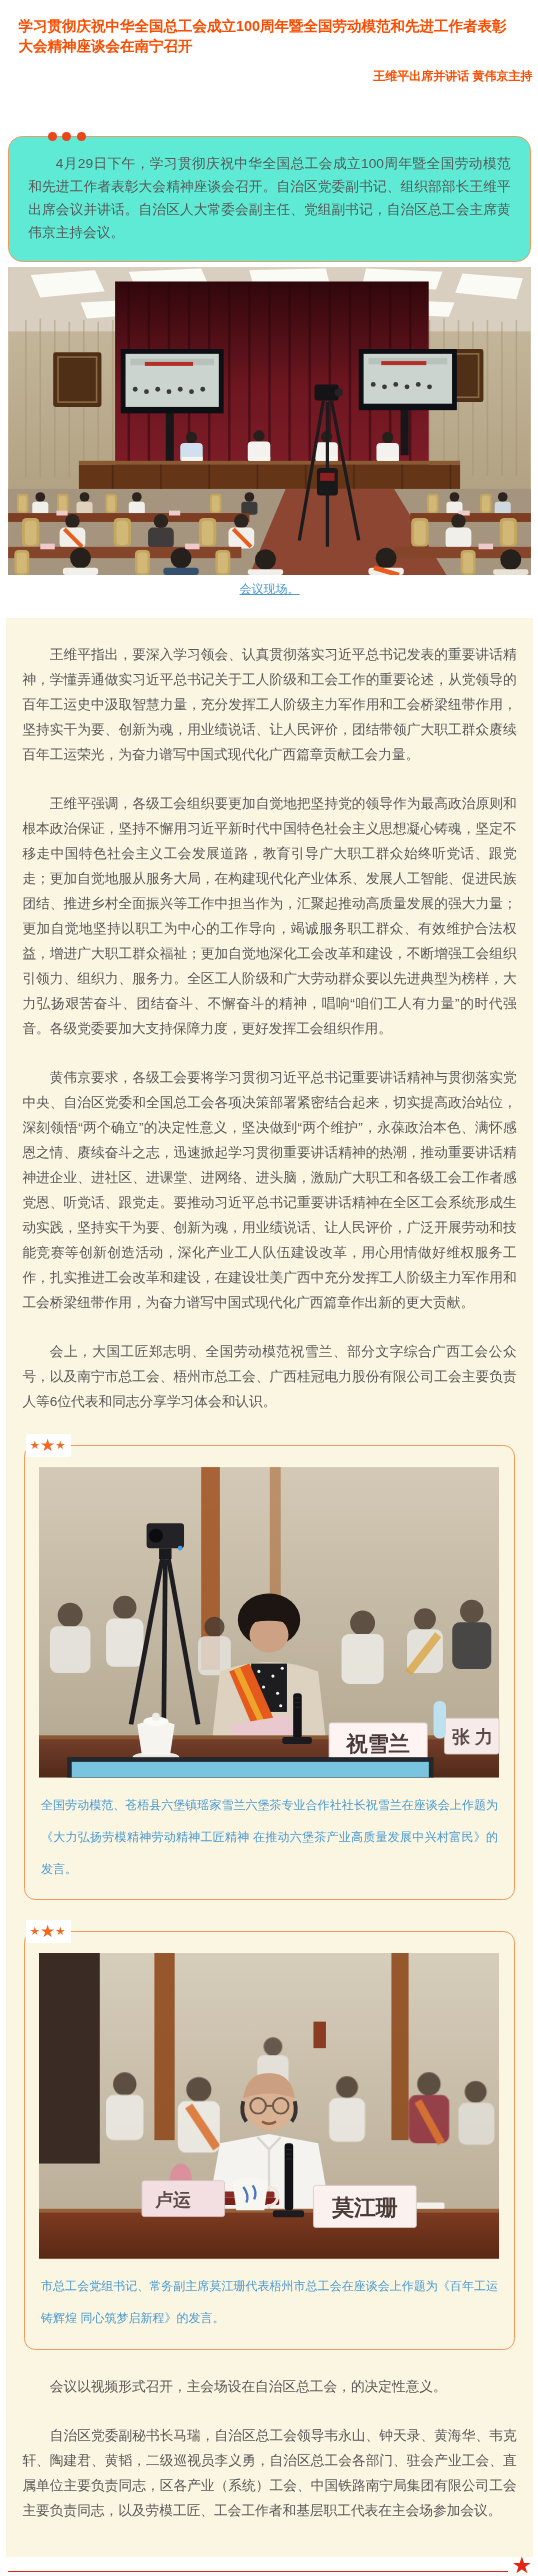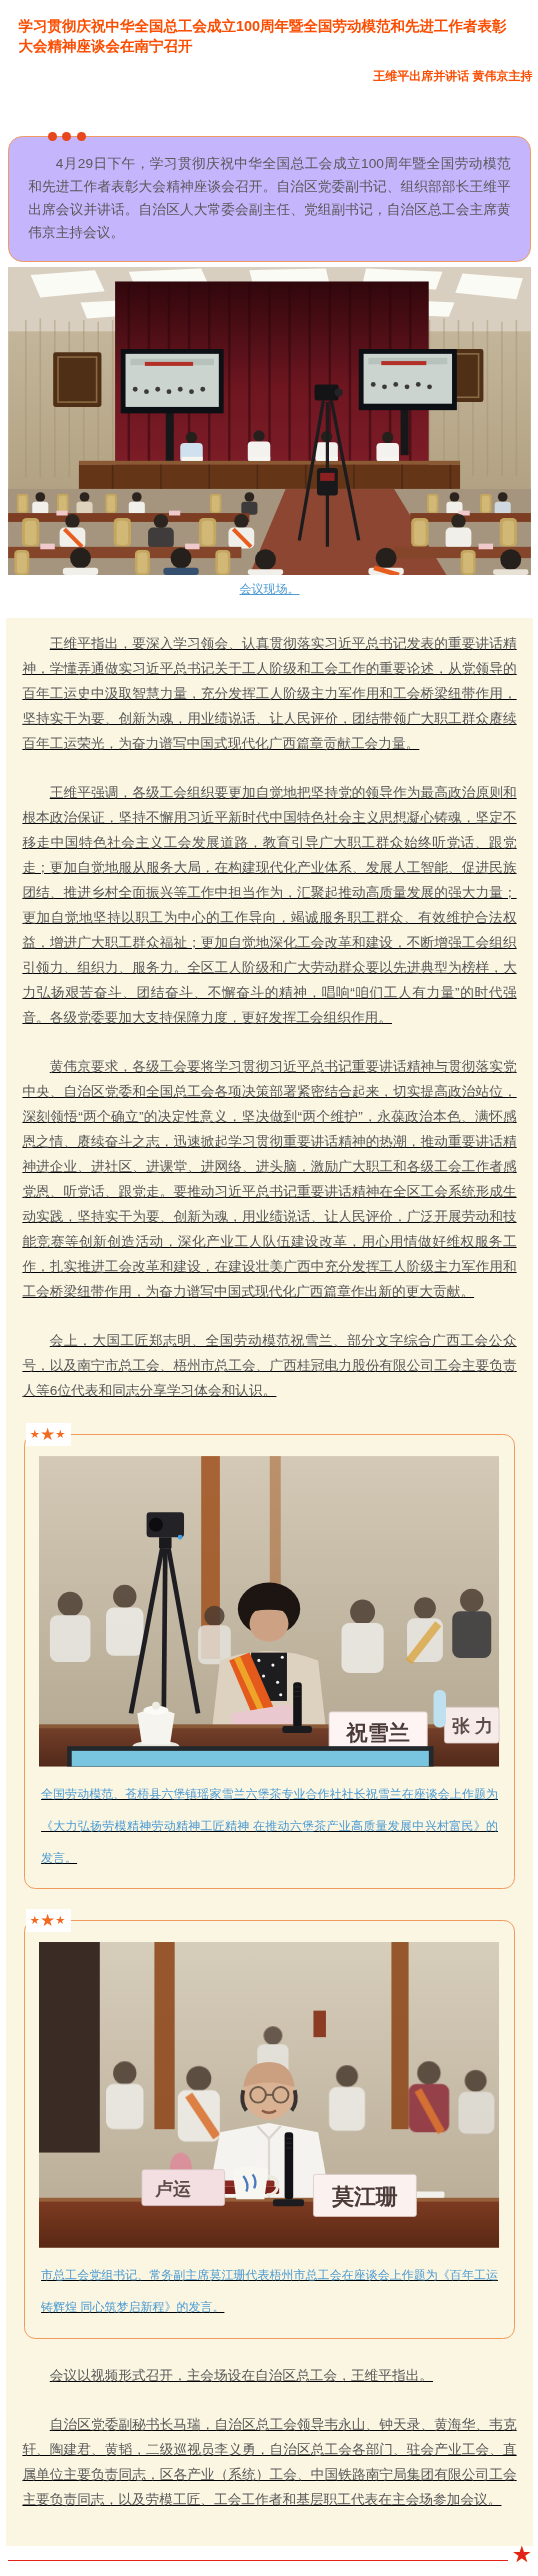--- a/index.html
+++ b/index.html
@@ -13,31 +13,31 @@
     font-family:"Liberation Sans","DejaVu Sans",sans-serif;
     -webkit-font-smoothing:antialiased;
   }
   
   .header{padding:4px 6.4px 0;}
   .title{margin:12px; font-size:14.5px; line-height:20px; font-weight:bold; color:var(--title);}
   .subtitle{margin:10.5px 0 0; text-align:right; font-size:12px; font-weight:bold; color:var(--title);}
   
   .intro-box{
     position:relative; margin:51px 8px 0; border:0.8px solid var(--borderOrange);
-    border-radius:14.5px; background:#c4b5fd; padding:15.3px 19.3px 17px;
+    border-radius:14.5px; background:#5eead4; padding:15.3px 19.3px 17px;
   }
   .intro-dots{position:absolute; top:-4.8px; left:39px; display:flex; gap:5.6px;}
   .intro-dots i{width:8.8px; height:8.8px; border-radius:50%; background:var(--dotRed); display:block;}
   .body-text{margin:0; font-size:13.7px; line-height:23px; color:var(--body); text-indent:2em; text-align:justify;}
   
   .photo1-wrap{margin:4.8px 8px 0;}
   .photo{display:block; width:100%; height:auto;}
   .caption-center{margin:6.4px 0 0; text-align:center; font-size:12px; line-height:17.7px; color:var(--caption);text-decoration:underline;}
   
-  .cream{margin:19.3px 6.4px 0; background:var(--cream); padding:3px 16px 34px;text-decoration:underline;}
+  .cream{margin:19.3px 6.4px 0; background:var(--cream); padding:14px 16px 34px;}
   .cream p.body-text{margin:24px 0 0; line-height:25px;}
   .cream p.first{margin-top:9.6px;}
   
   .star-box{
     position:relative; margin:31px 1.6px 0; border:0.8px solid var(--borderOrange);
     border-radius:11.3px; padding:21px 14.5px 8px;
   }
   .stars{
     position:absolute; top:-12px; left:0.8px; background:#fff; padding:0.8px 5.6px 0 4px;
     color:var(--starOrange); line-height:21px; white-space:nowrap;
@@ -464,21 +464,21 @@
         <text x="418" y="336" text-anchor="middle" font-size="28" font-weight="bold" fill="#4a3a38">莫江珊</text>
       </g>
       <g>
         <rect x="132" y="292" width="106" height="46" rx="3" fill="#f3dfe2" stroke="#d9c4c5"></rect>
         <text x="172" y="324" text-anchor="middle" font-size="23" font-weight="bold" fill="#5a4a48">卢运</text>
       </g>
     </svg>
     <p class="caption-left">市总工会党组书记、常务副主席莫江珊代表梧州市总工会在座谈会上作题为《百年工运铸辉煌 同心筑梦启新程》的发言。</p>
   </div>
 
-  <p class="body-text">会议以视频形式召开，主会场设在自治区总工会，王维平指出。</p>
+  <p class="body-text">会议以视频形式召开，主会场设在自治区总工会，的决定性意义。</p>
   <p class="body-text">自治区党委副秘书长马瑞，自治区总工会领导韦永山、钟天录、黄海华、韦克轩、陶建君、黄韬，二级巡视员李义勇，自治区总工会各部门、驻会产业工会、直属单位主要负责同志，区各产业（系统）工会、中国铁路南宁局集团有限公司工会主要负责同志，以及劳模工匠、工会工作者和基层职工代表在主会场参加会议。</p>
 </div>
 
 <div class="divider">
   <span class="div-star">★</span>
 </div>
 
 <div class="footer">
   <p>部分文字综合广西工会公众号</p>
 

